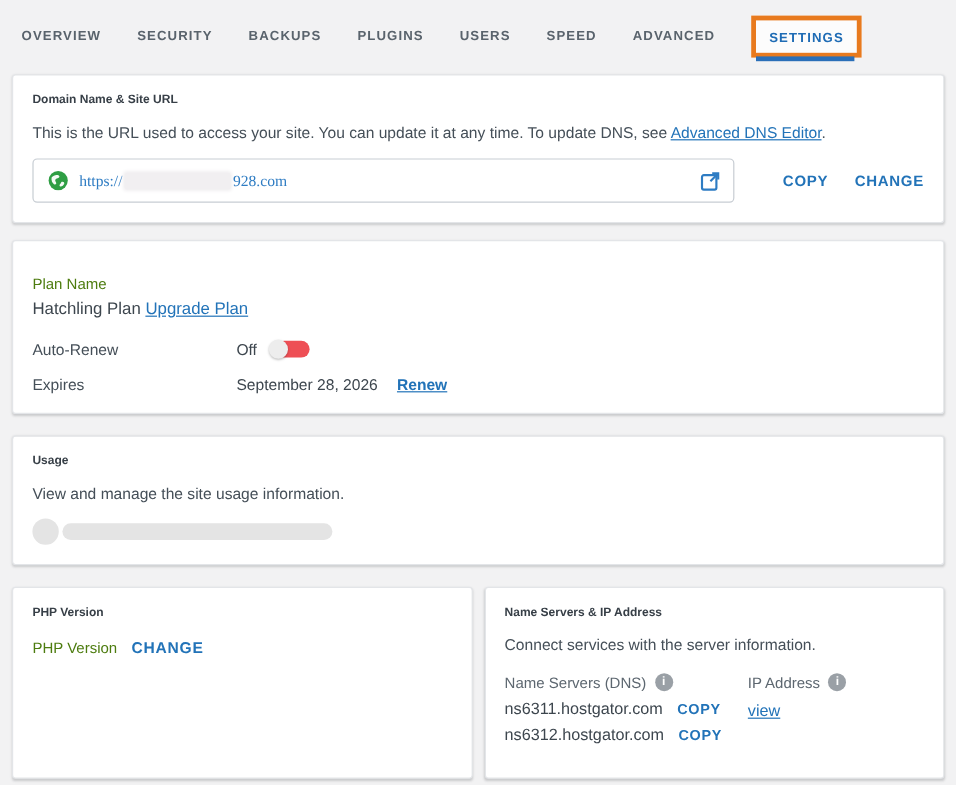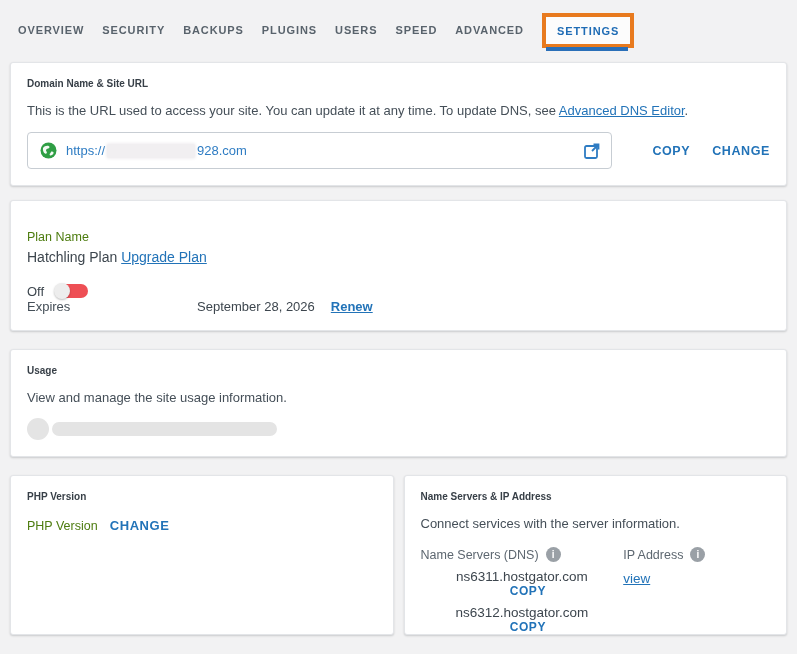--- a/index.html
+++ b/index.html
@@ -8,21 +8,21 @@
     background: #f2f2f3;
     font-family: "Liberation Sans", "DejaVu Sans", sans-serif;
     color: #454f58;
     font-size: 13px;
   }
 
   
   .tabbar {
     display: flex;
     align-items: center;
-    gap: 18px;
+    gap: 30px;
     margin: 10px 16px 12px 18px;
     height: 40px;
   }
   .tab {
     font-size: 11px;
     font-weight: 600;
     letter-spacing: 0.9px;
     color: #59636c;
     cursor: pointer;
     white-space: nowrap;
@@ -85,20 +85,21 @@
     align-items: center;
     padding: 0 10px 0 12px;
     margin-right: 18px;
   }
   .url-text {
     color: #2e7cc3;
     font-size: 13px;
     margin-left: 9px;
     display: flex;
     align-items: center;
+    font-family: Liberation Serif, serif;
   }
   .url-blur {
     display: inline-block;
     width: 88px;
     height: 14px;
     margin: 0 2px;
     border-radius: 2px;
     background: #f1eff1;
     box-shadow: 0 0 3px 1px #f1eff1;
   }
@@ -123,20 +124,21 @@
     margin-top: 14px;
   }
   .plan-row {
     margin-top: 5px;
     font-size: 14px;
     color: #3d464e;
   }
   .kv-row {
     display: flex;
     align-items: center;
+    margin-top: 14px;
     font-size: 13px;
   }
   .kv-label {
     width: 170px;
     color: #454f58;
   }
   .kv-value {
     display: flex;
     align-items: center;
     color: #3d464e;
@@ -221,21 +223,20 @@
     margin-left: 7px;
     font-style: normal;
     cursor: pointer;
   }
   .ns-row {
     display: flex;
     align-items: center;
     margin-top: 7px;
     font-size: 13.5px;
     color: #3d464e;
-    flex-direction: column;
   }
   .ns-row .text-btn { margin-left: 12px; }
   .view-link { margin-top: 9px; display: inline-block; font-size: 13.5px; }
 
   .ext-icon-btn {
     background: none; border: none; cursor: pointer;
     display: flex; align-items: center; padding: 0;
   }
 </style>
 </head>
@@ -289,20 +290,21 @@
     </div>
   </div>
 
   <div class="card">
     <div class="field-label">Plan Name</div>
     <div class="plan-row">
       <span>Hatchling Plan</span>
       <a>Upgrade Plan</a>
     </div>
     <div class="kv-row" style="margin-top:18px;">
+      <span class="kv-label">Auto-Renew</span>
       <span class="kv-value">
         <span>Off</span>
         <span class="toggle">
           <span class="toggle-track"></span>
           <span class="toggle-knob"></span>
         </span>
       </span>
     </div>
     <div class="kv-row">
       <span class="kv-label">Expires</span>

